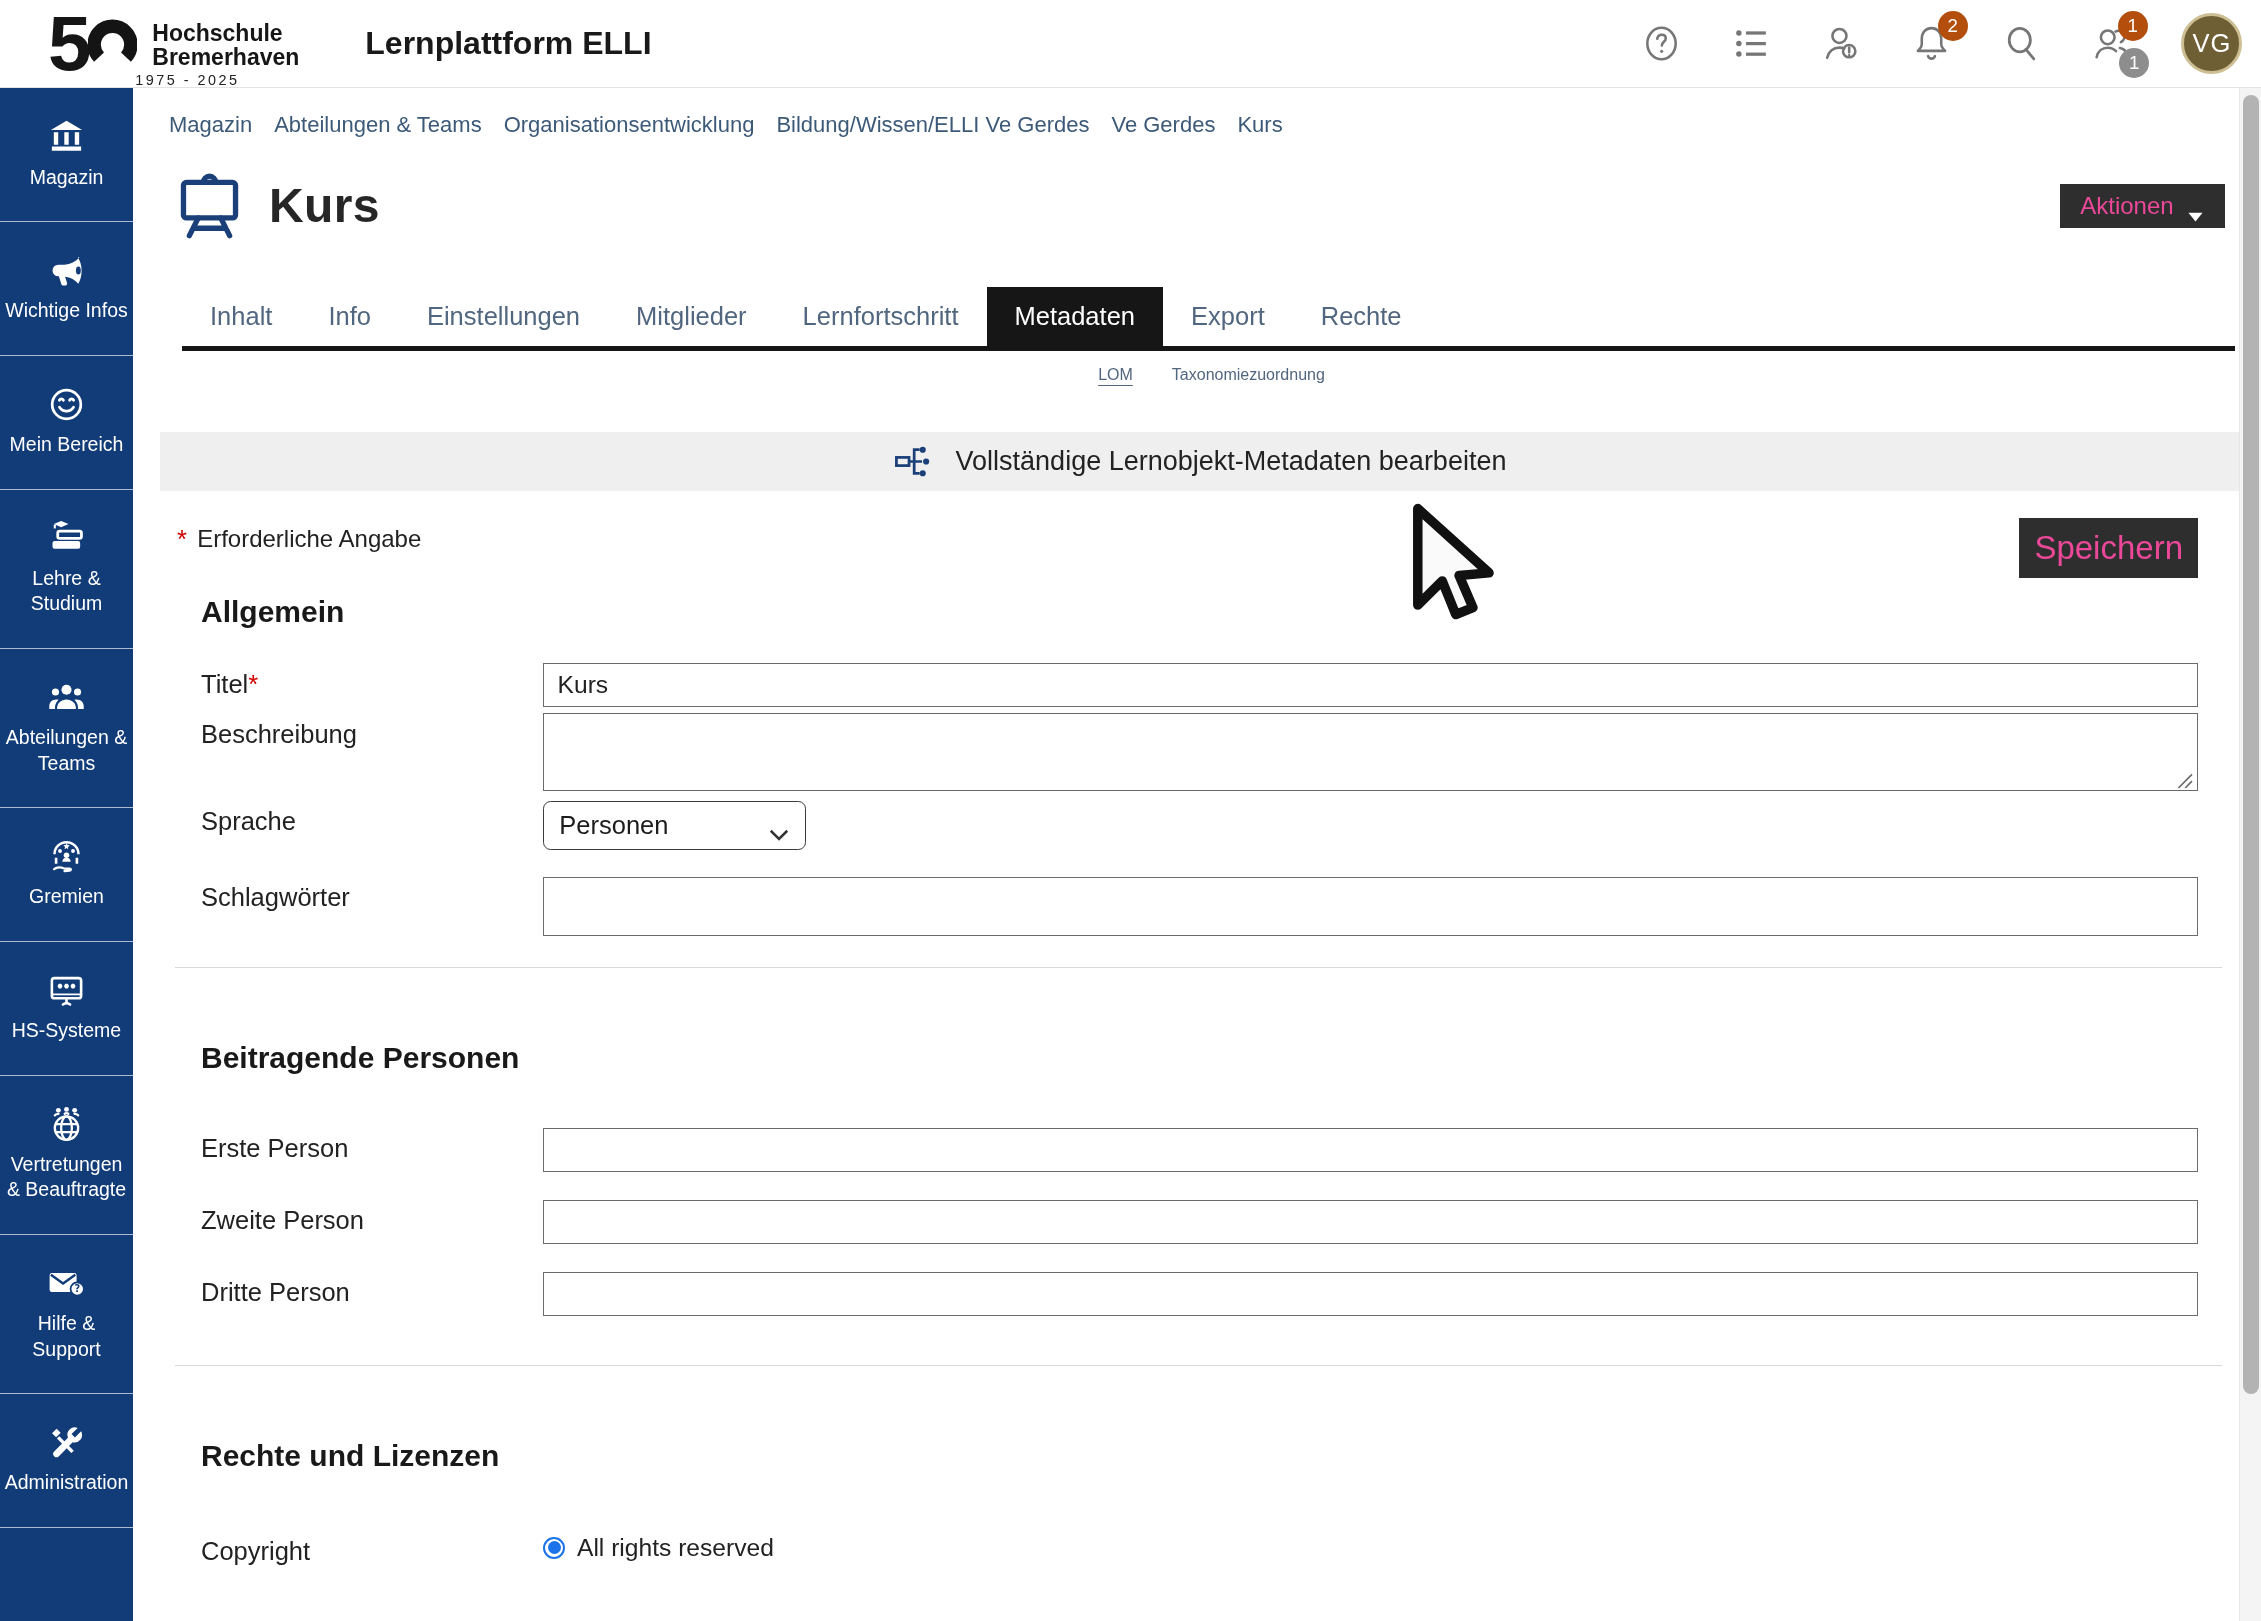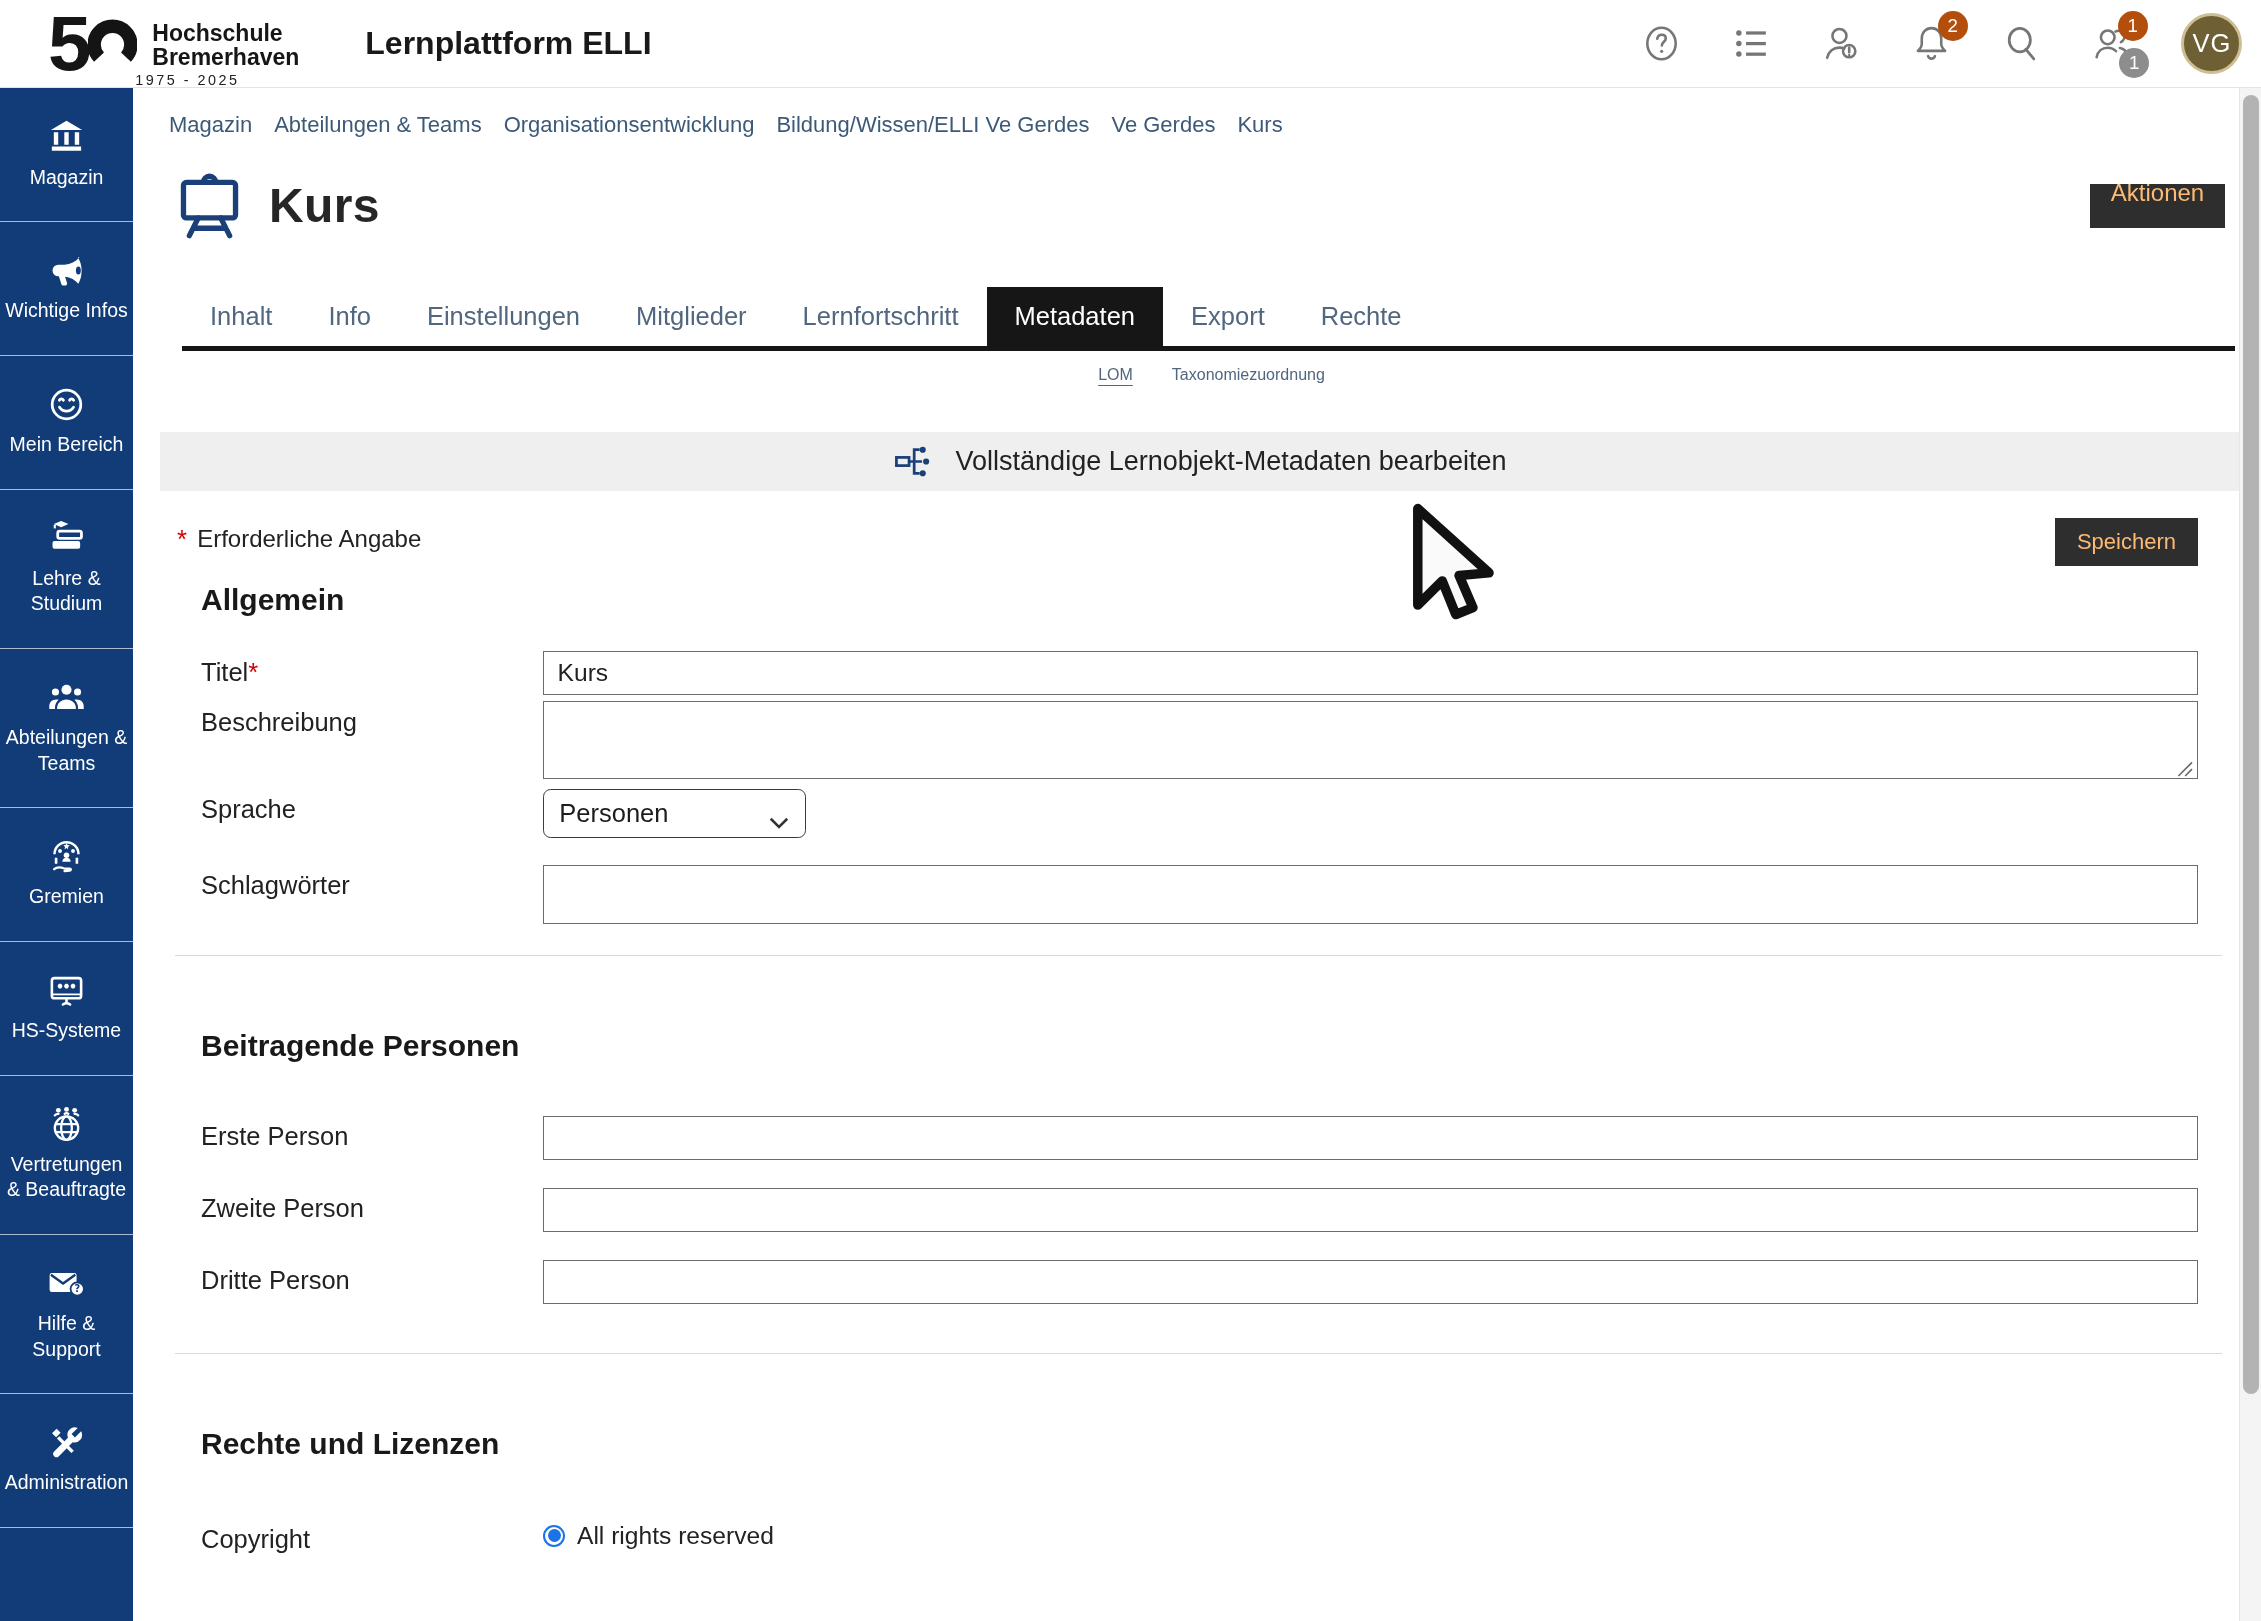--- a/index.html
+++ b/index.html
@@ -45,43 +45,43 @@
   .main { position:absolute; top:88px; left:133px; right:22px; bottom:0; background:#fff; }
 
   .breadcrumb { display:flex; align-items:center; gap:22px; margin:24px 0 0 36px;
     font-size:22px; color:#3c5a78; }
   .crumb { cursor:pointer; }
 
   .page-head { display:flex; align-items:center; margin:32px 14.4px 0 41px; }
   .board-icon { width:71px; height:71px; color:#1b4079; }
   .board-icon svg { width:100%; height:100%; }
   .page-title { font-size:48px; font-weight:700; color:#262626; margin-left:24px; letter-spacing:0.4px; }
-  .btn { background:#2e2e2e; color:#fdba74; border:none; display:flex; align-items:center; justify-content:center;
-    font-family:inherit; cursor:pointer;flex-direction:column; }
+  .btn { background:#2e2e2e; color:#ec4899; border:none; display:flex; align-items:center; justify-content:center;
+    font-family:inherit; cursor:pointer; }
   .btn-aktionen { margin-left:auto; height:44px; padding:0 20.4px; font-size:24px; gap:13.6px; }
   .caret { width:17px; height:11px; }
 
   .tab-strip { display:flex; margin:46px 4.2px 0 49px; border-bottom:5.1px solid #161616; }
   .tab { font-size:25.5px; color:#51667f; padding:0 28px; height:59px; display:flex; align-items:center; cursor:pointer; }
   .tab.active { background:#161616; color:#fff; }
 
   .subtabs { display:flex; gap:39px; margin:15.3px 0 0 51px; font-size:16px; color:#51667f;justify-content:center; }
   .subtab { cursor:pointer; padding-bottom:2.5px; }
   .subtab.active { text-decoration:underline; text-underline-offset:5.1px; }
 
   .banner { margin:45px 0 16px 27px; height:59px; background:#efefef; display:flex; align-items:center;
     justify-content:center; gap:22px; cursor:pointer; }
   .banner-icon { width:41px; height:41px; }
   .banner-icon svg { width:100%; height:100%; }
   .banner-label { font-size:27px; color:#222; }
 
   .form-head { display:flex; align-items:flex-start; margin:27px 41px 0 44px; }
   .required-hint { display:flex; gap:10.2px; font-size:24px; color:#222; margin-top:6.8px; }
   .req { color:#cf0000; font-size:25.5px; }
-  .btn-save { margin-left:auto; height:48px; padding:0 22px; font-size:22px; }
+  .btn-save { margin-left:auto; height:60px; padding:0 15px; font-size:33px; }
 
   .section-title { font-size:30px; font-weight:700; color:#191919; margin:17px 0 0 68px; }
   .row { display:flex; align-items:flex-start; margin:0 41px 0 68px; }
   .row .flabel { width:342px; font-size:25.5px; color:#222; padding-top:6.8px; flex:none; }
   .row .fctrl { flex:1; position:relative; }
   input.tbox, .tarea { width:100%; border:1.7px solid #6b6b6b; background:#fff; font-family:inherit;
     font-size:24.6px; color:#222; padding:0 13.6px; }
   input.tbox { height:44px; }
   .tarea { height:78px; }
   .tbox.tall { height:59px; }

